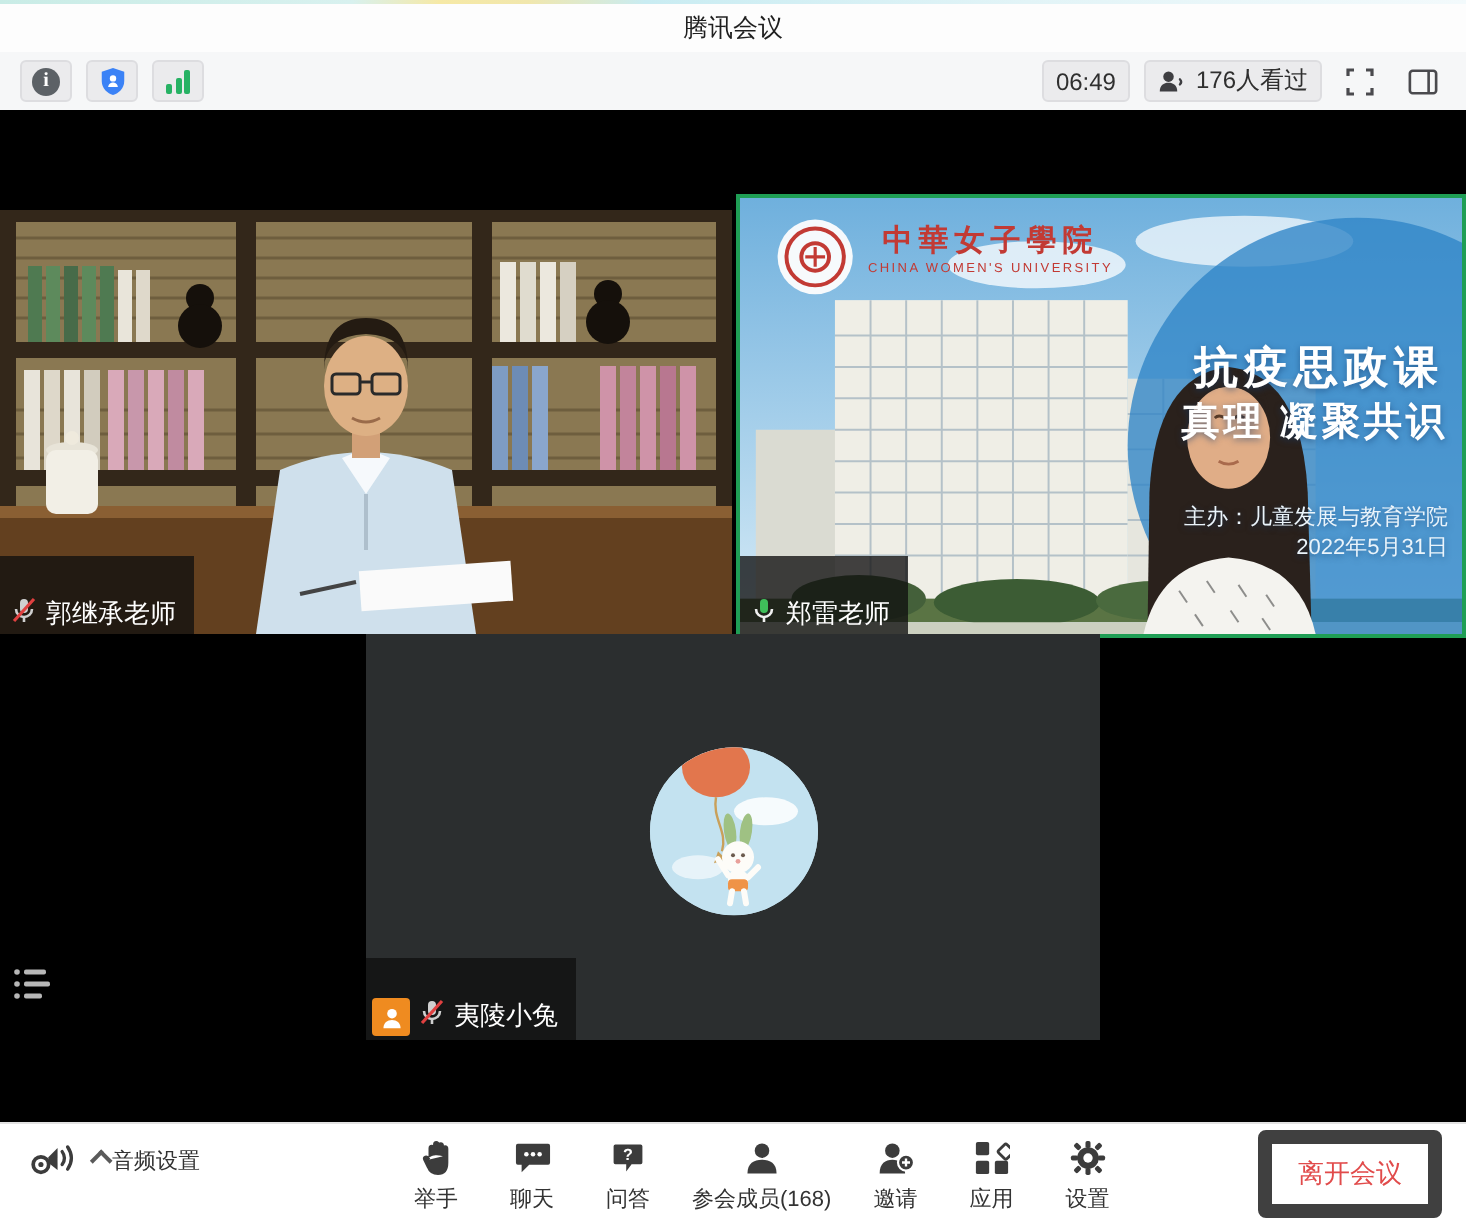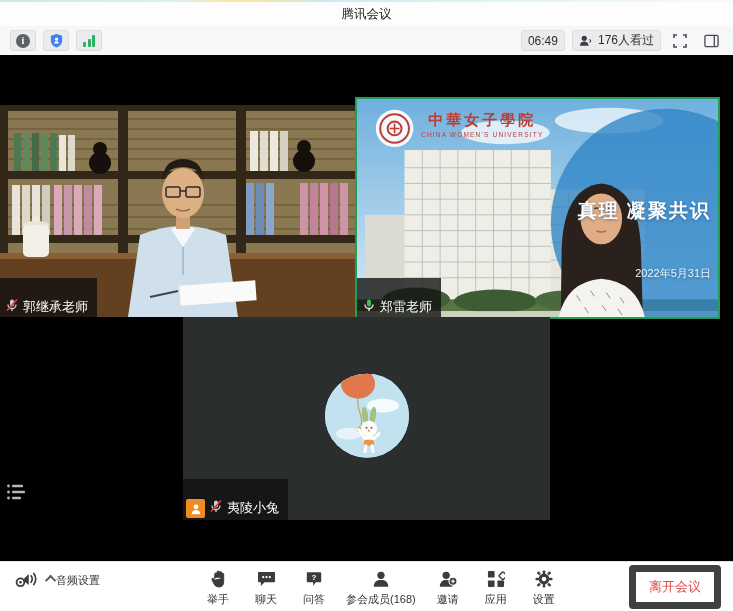--- a/index.html
+++ b/index.html
@@ -28,21 +28,21 @@
   .sig i:nth-child(1){height:5px;} .sig i:nth-child(2){height:8px;} .sig i:nth-child(3){height:12px;}
   .grid-ic { display:grid; grid-template-columns:5px 5px; grid-template-rows:5px 5px; gap:2px; }
   .grid-ic i { background:#3e3e42; border-radius:1px; }
   .caret-down { width:0; height:0; border-left:4px solid transparent; border-right:4px solid transparent;
     border-top:5px solid #6a6a6e; margin-left:2px; }
 
   
   .stage { position:absolute; top:55px; left:0; width:733px; height:506px; background:#000; }
   .tile { position:absolute; overflow:hidden; }
   .tile-left  { left:0;   top:50px;  width:366px; height:212px; background:#1a1510; }
-  .tile-right { left:355px; top:42px; width:365px; height:222px; background:#9cc4e0;
+  .tile-right { left:368px; top:42px; width:365px; height:222px; background:#9cc4e0;
     border:2px solid #1f9e55; }
   .tile-bottom{ left:183px; top:262px; width:367px; height:203px; background:#2b2e2f; }
   .tile svg.scene { position:absolute; inset:0; width:100%; height:100%; }
 
   .name-tag { position:absolute; left:0; bottom:0; display:flex; align-items:flex-start; gap:4px;
     background:rgba(15,15,15,.78); color:#fff; font-size:13px; padding:20px 9px 2px 5px; line-height:17px; }
   .tile-right .name-tag { bottom:0; }
   .host-badge { width:19px; height:19px; background:#ef8b20; border-radius:2px;
     display:flex; align-items:center; justify-content:center; margin-left:-2px; }
 
@@ -309,21 +309,23 @@
 
         <circle cx="38" cy="30" r="19" fill="#fdfdfd" opacity="0.95"></circle>
         <circle cx="38" cy="30" r="14.5" fill="none" stroke="#c23a34" stroke-width="2"></circle>
         <circle cx="38" cy="30" r="7" fill="none" stroke="#c23a34" stroke-width="2"></circle>
         <path d="M33 30 H43 M38 25 V35" stroke="#c23a34" stroke-width="1.6"></path>
       </svg>
       <div class="uni-text">
         <div class="uni-cn">中華女子學院</div>
         <div class="uni-en">CHINA WOMEN'S UNIVERSITY</div>
       </div>
+      <div class="ov ov-title">抗疫思政课</div>
       <div class="ov ov-subtitle">真理  凝聚共识</div>
+      <div class="ov ov-org">主办：儿童发展与教育学院</div>
       <div class="ov ov-date">2022年5月31日</div>
       <div class="name-tag">
         <svg width="14" height="14" viewBox="0 0 14 14">
           <rect x="5" y="1.5" width="4" height="7" rx="2" fill="#3fbf5a"></rect>
           <path d="M3 6.5 C3 9 5 10.5 7 10.5 C9 10.5 11 9 11 6.5" stroke="#f0f0f0" stroke-width="1.3" fill="none"></path>
           <line x1="7" y1="10.5" x2="7" y2="13" stroke="#f0f0f0" stroke-width="1.3"></line>
         </svg>
         <span>郑雷老师</span>
       </div>
     </div>

